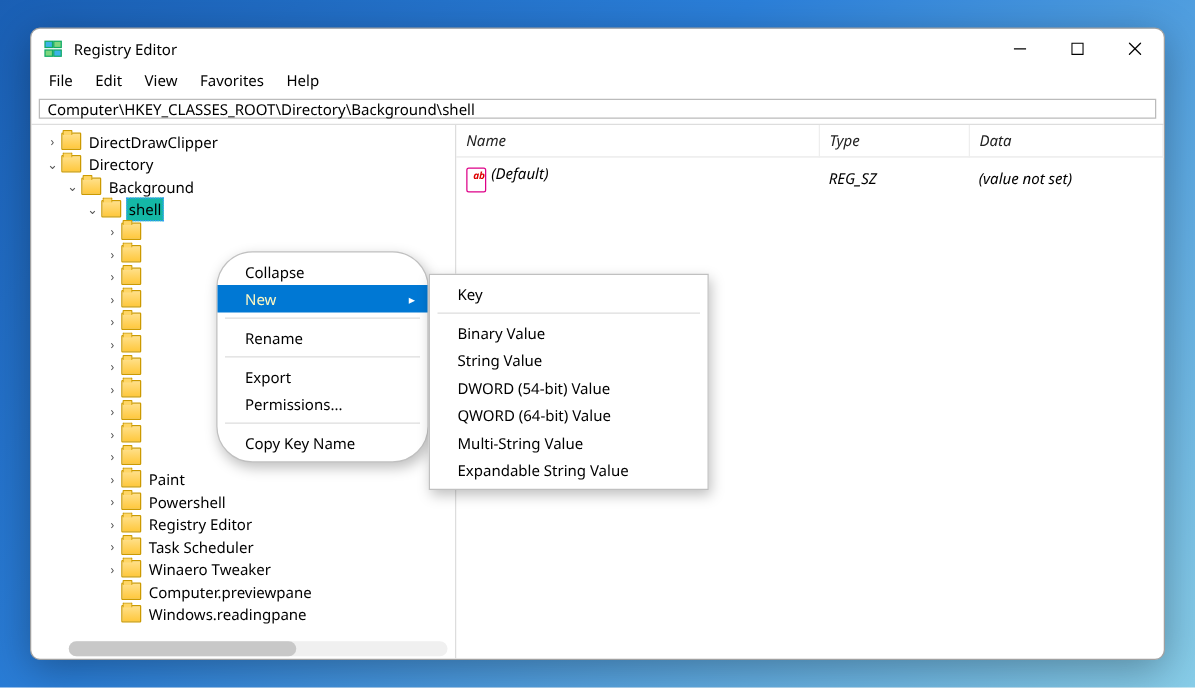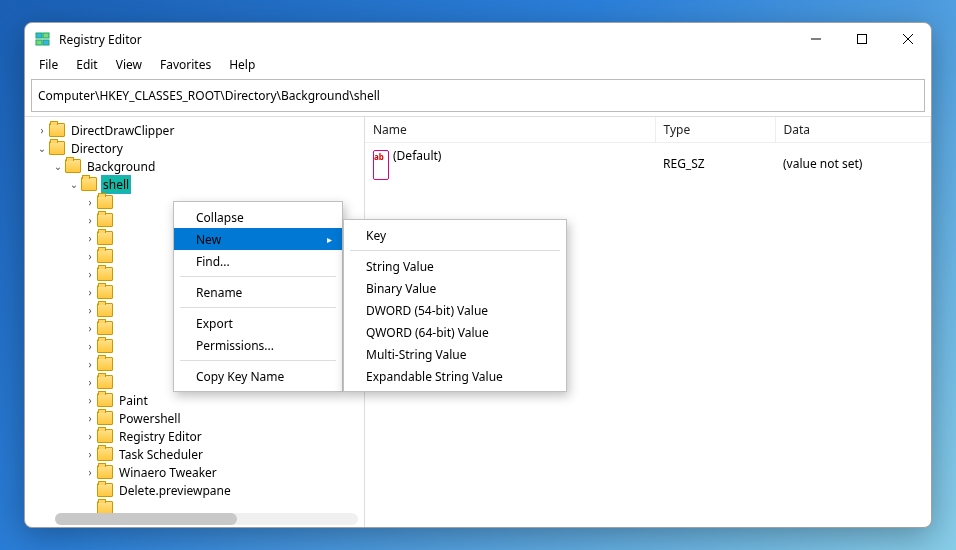--- a/index.html
+++ b/index.html
@@ -44,21 +44,21 @@
     padding: 2px 6px;
     height: 22px;
     align-items: flex-end;
   }
   .menubar .item { padding: 2px 8px; }
   .addressbar {
     border: 1px solid #bbb;
     margin: 2px 6px 4px 6px;
     padding: 2px 6px;
     font-size: 12px;
-    height: 33px;
+    height: 16px;
     display: flex;
     align-items: center;
   }
   .content {
     flex: 1;
     display: flex;
     overflow: hidden;
     border-top: 1px solid #ddd;
   }
   .tree {
@@ -91,39 +91,39 @@
     border:1px solid #cc9a00;
     border-bottom:none;
     border-radius:1px 1px 0 0;
   }
   .row .label { padding: 0 2px; }
   .row.selected .label { background:#14b8a6; border:1px dotted #3399ff; padding:0 1px; }
   .values {
     flex: 1;
     overflow: auto;
   }
-  .values table { width: 100%; border-collapse: collapse; font-size: 12px; }
+  .values table { width: 100%; border-collapse: collapse; font-size: 12px; font-style: italic; }
   .values th { text-align: left; font-weight: normal; padding: 4px 8px; border-right:1px solid #eee; border-bottom:1px solid #eee; color:#222; }
   .values td { padding: 4px 8px; }
-  .valicon { display:inline-block; width:16px;height:30px;border:1px solid #d08; background:#fff; font-size:8px; line-height:12px; text-align:left; color:#d00; font-weight:bold; margin-right:4px; border-radius:2px;}
+  .valicon { display:inline-block; width:16px;height:20px;border:1px solid #d08; background:#fff; font-size:8px; line-height:12px; text-align:right; color:#d00; font-weight:bold; margin-right:4px; border-radius:2px;}
   .ctxmenu {
     position: absolute;
     background: #fff;
     border: 1px solid #c0c0c0;
     box-shadow: 2px 4px 10px rgba(0,0,0,0.25);
     padding: 4px 0;
     font-size: 12px;
     z-index: 10;
   }
   .ctxmenu .mi { padding: 4px 28px 4px 22px; height: 22px; display:flex; align-items:center; position:relative;}
   .ctxmenu .mi.sep { height:1px; padding:0; margin:4px 6px; background:#ddd; }
-  .ctxmenu .mi.hl { background:#0078d4; color:#000000; }
+  .ctxmenu .mi.hl { background:#0078d4; color:#fef9c3; }
   .ctxmenu .mi.hasarrow::after { content:"▸"; position:absolute; right:10px; font-size:10px;}
   .ctxmenu .mi.hl.hasarrow::after { color:#fff; }
-  .ctx1 { left: 148px; top: 178px; width: 170px; }
+  .ctx1 { left: 148px; top: 178px; width: 170px; border-radius: 29px; }
   .ctx2 { left: 318px; top: 196px; width: 224px; }
   .scrollbar-h { position:absolute; bottom:2px; left:30px; right:6px; height:12px; background:#f0f0f0; border-radius:6px;}
   .scrollbar-h .thumb{ position:absolute; left:0; width:60%; top:0; bottom:0; background:#c8c8c8; border-radius:6px;}
 </style>
 </head>
 <body>
 
 <div class="window">
   <div class="titlebar">
     <span class="appicon">
@@ -306,27 +306,28 @@
                         <div class="row">
                           <span class="chev ">›</span>
                           <span class="folder"></span>
                           <span class="label">Winaero Tweaker</span>
                         </div>
                       </li>
                       <li>
                         <div class="row">
                           <span class="chev blank">›</span>
                           <span class="folder"></span>
-                          <span class="label">Delete.previewpane</span>
+                          <span class="label">Computer.previewpane</span>
                         </div>
                       </li>
                       <li>
                         <div class="row">
                           <span class="chev blank">›</span>
                           <span class="folder"></span>
+                          <span class="label">Windows.readingpane</span>
                         </div>
                       </li>
                     </ul>
                 </li>
               </ul>
             </li>
           </ul>
         </li>
       </ul>
       <div class="scrollbar-h">
@@ -350,34 +351,33 @@
             <td>(value not set)</td>
           </tr>
         </tbody>
       </table>
     </div>
   </div>
 
   <div class="ctxmenu ctx1">
     <div class="mi">Collapse</div>
     <div class="mi hl hasarrow">New</div>
-    <div class="mi">Find...</div>
     <div class="mi sep"></div>
     <div class="mi">Rename</div>
     <div class="mi sep"></div>
     <div class="mi">Export</div>
     <div class="mi">Permissions...</div>
     <div class="mi sep"></div>
     <div class="mi">Copy Key Name</div>
   </div>
 
   <div class="ctxmenu ctx2">
     <div class="mi">Key</div>
     <div class="mi sep"></div>
+    <div class="mi">Binary Value</div>
     <div class="mi">String Value</div>
-    <div class="mi">Binary Value</div>
     <div class="mi">DWORD (54-bit) Value</div>
     <div class="mi">QWORD (64-bit) Value</div>
     <div class="mi">Multi-String Value</div>
     <div class="mi">Expandable String Value</div>
   </div>
 
 </div>
 
 </body></html>

